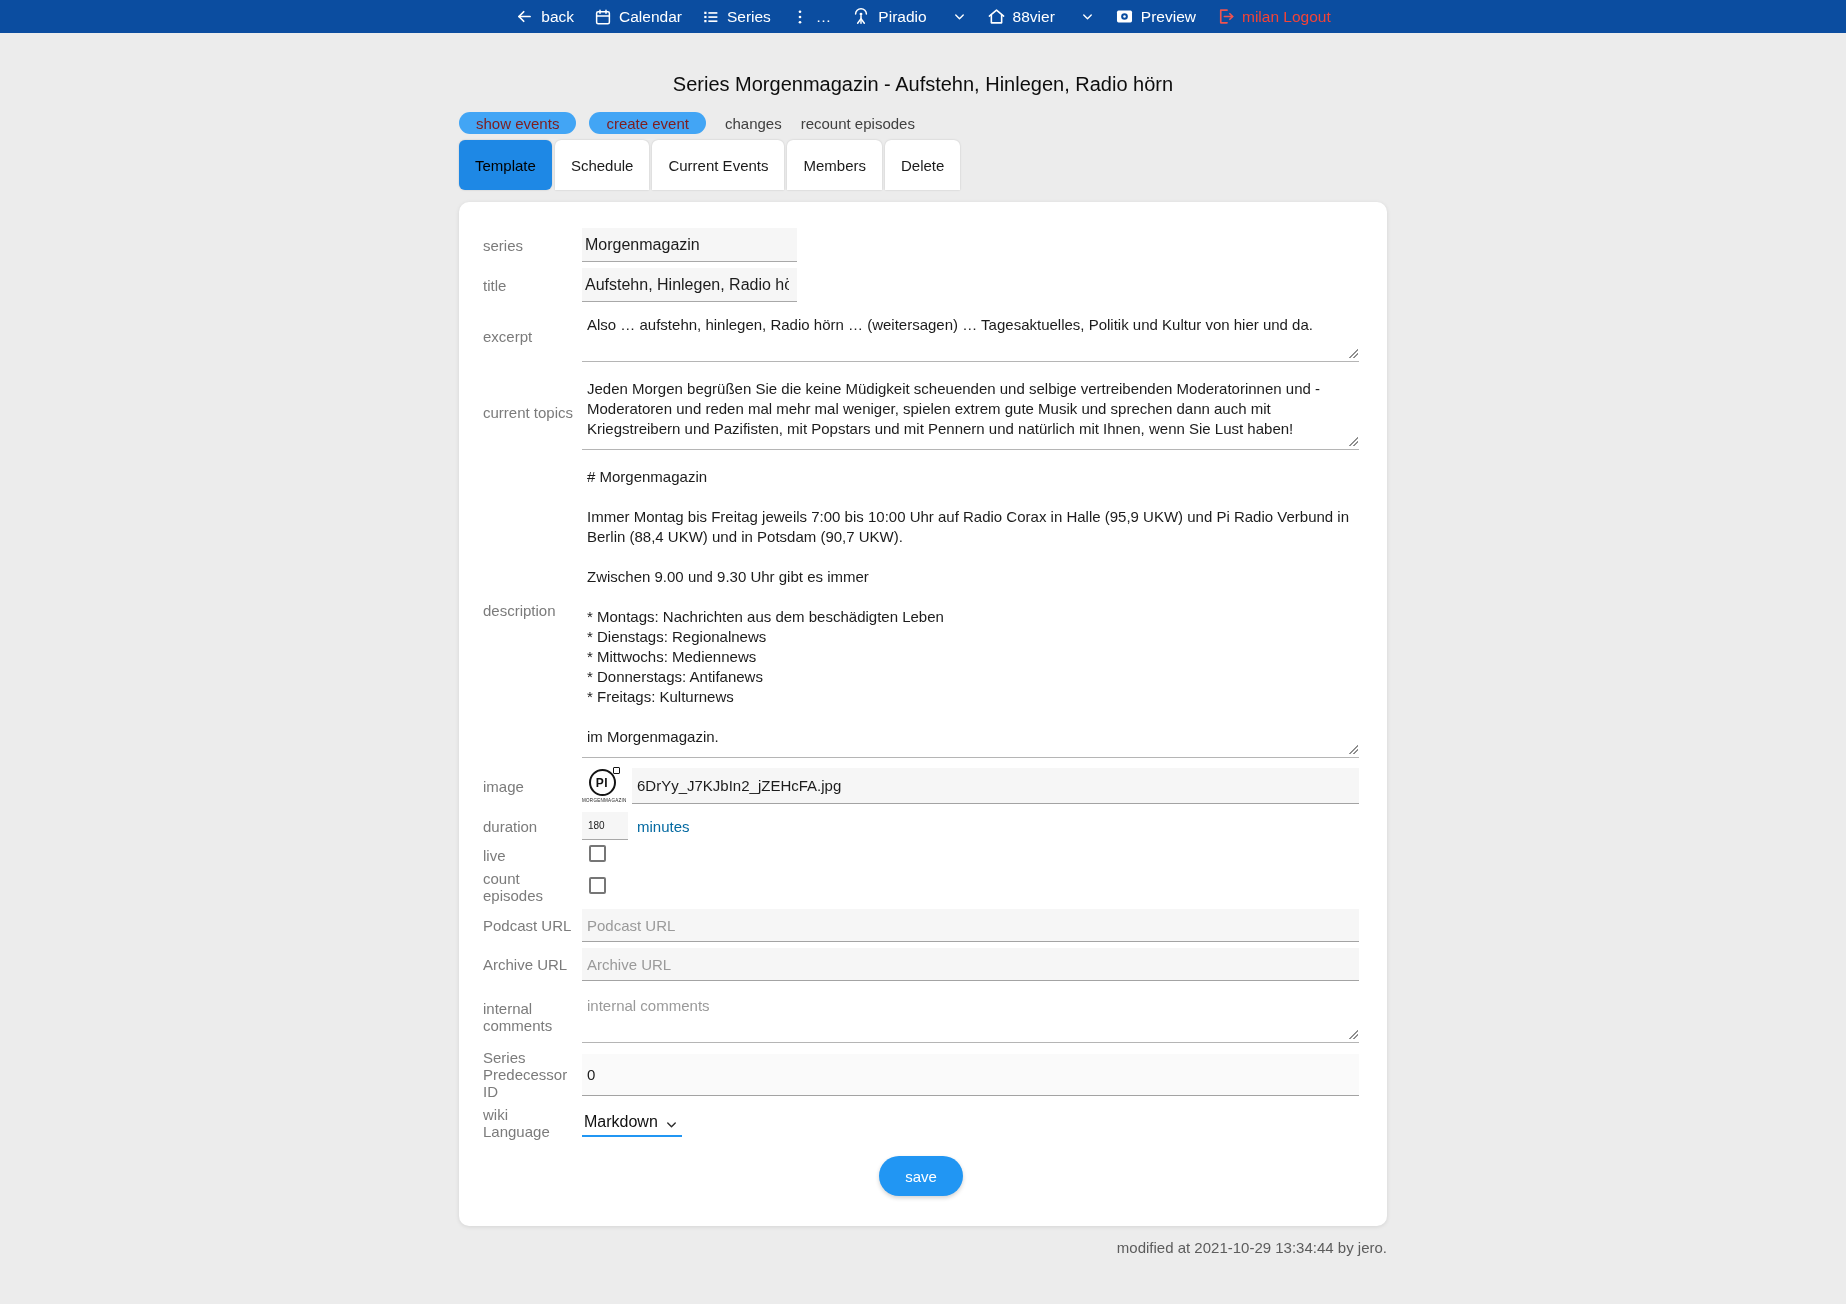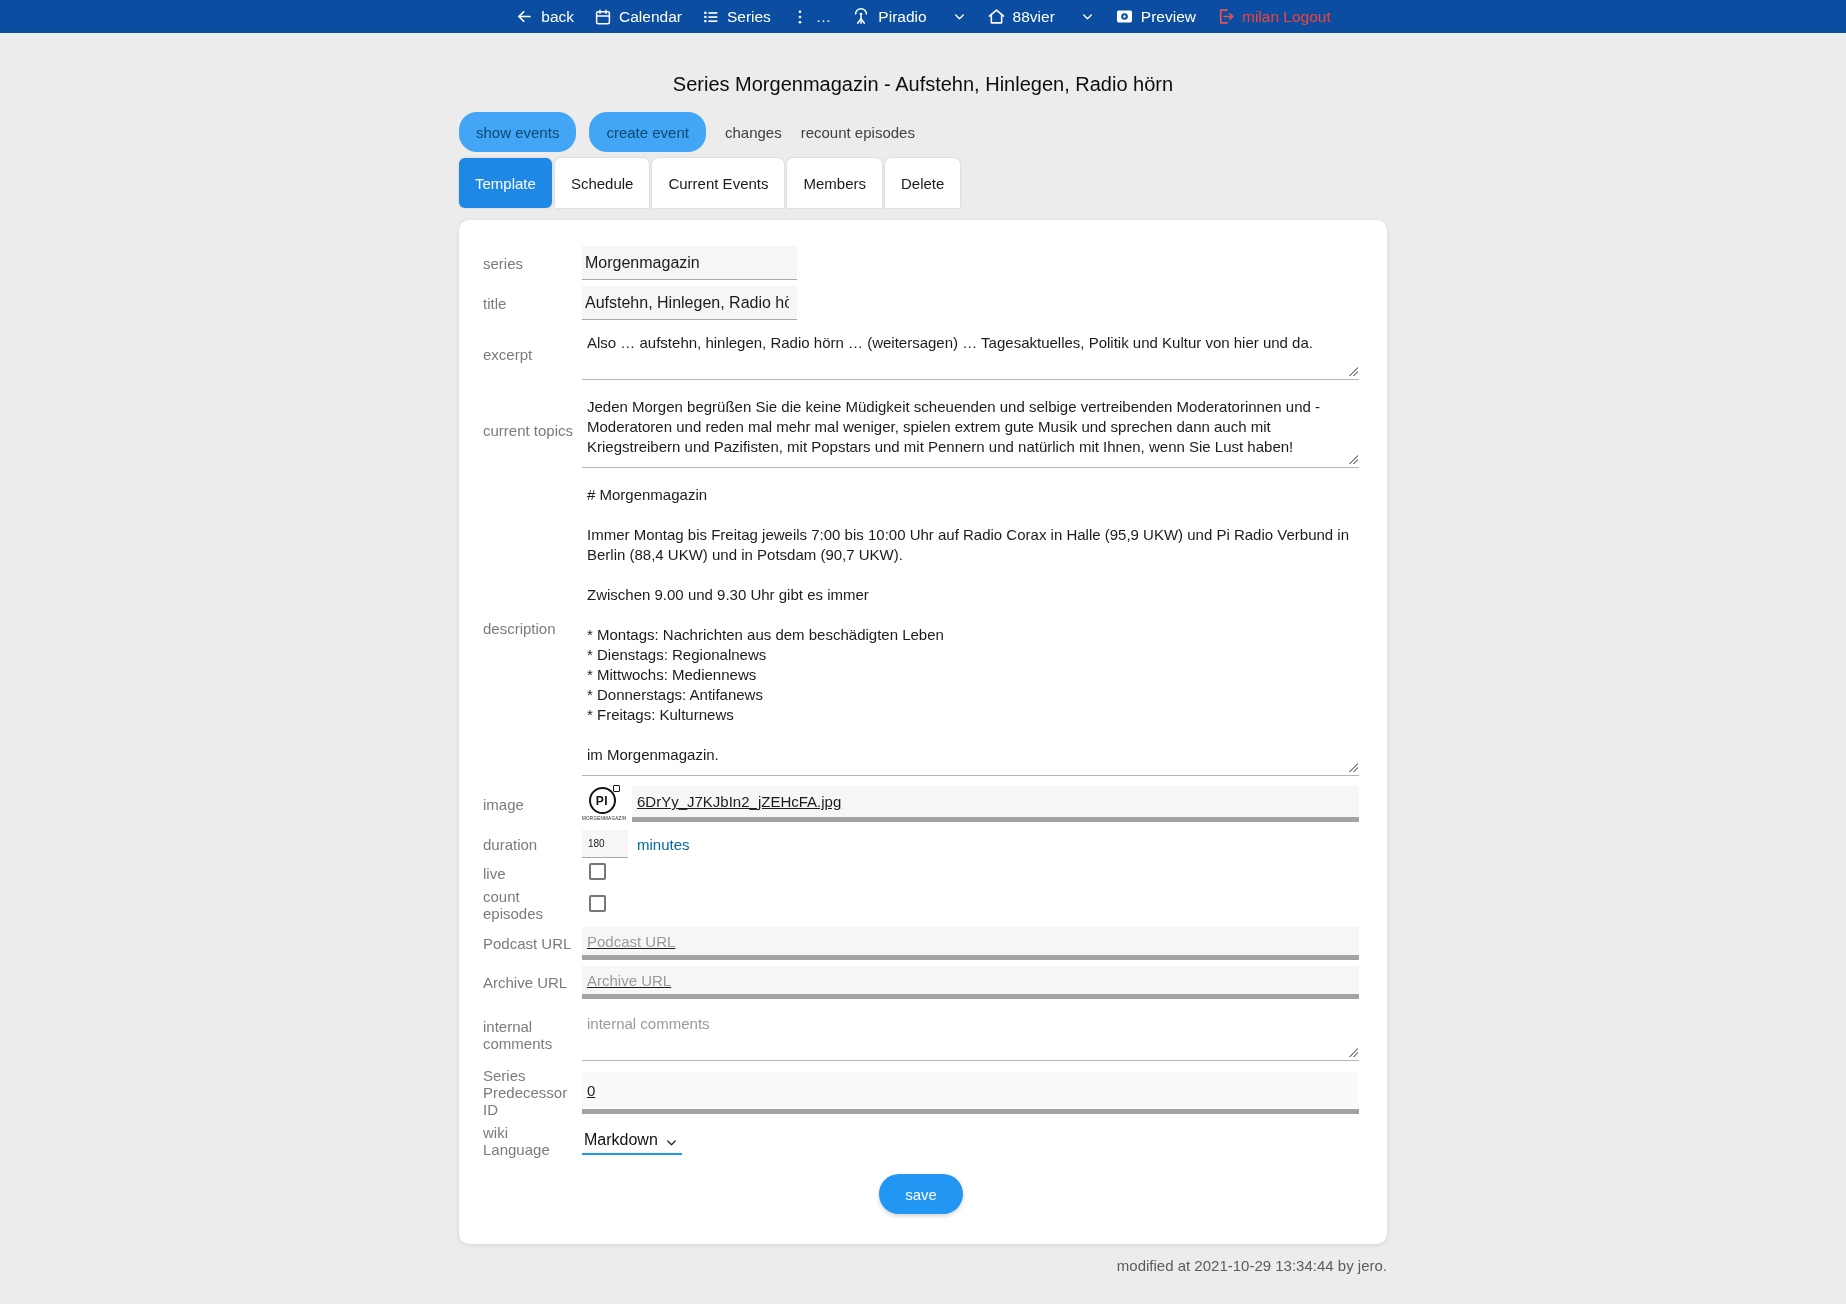--- a/index.html
+++ b/index.html
@@ -21,56 +21,56 @@
   .nav-chevron { margin-left:18px; display:flex; align-items:center; }
   .nav-logout { color:#f44336; }
   
   .content { width:928px; margin:16px auto; }
   .page-title {
     margin:40px 0 0; text-align:center;
     font-size:20px; font-weight:500; color:#0d0d0d;
   }
   .actions { display:flex; align-items:center; gap:13px; margin-top:16px; }
   .pill-btn {
-    background:#42a5f5; color:#0c4a6e; border:none; cursor:pointer;
-    height:40px; border-radius:18px; padding:0 17px; font-size:15px;
+    background:#42a5f5; color:#7f1d1d; border:none; cursor:pointer;
+    height:22px; border-radius:18px; padding:0 17px; font-size:15px;
     font-family:inherit;
   }
   .text-link { color:#404040; font-size:15px; text-decoration:none; margin-left:6px; cursor:pointer; }
   
   .tabs { display:flex; gap:3px; margin-top:6px; }
   .tab {
     background:#fff; color:#1b1b1b; font-size:15px;
     height:50px; display:flex; align-items:center; padding:0 16px;
     border-radius:6px 6px 0 0; box-shadow:0 0 2px rgba(0,0,0,.18);
     cursor:pointer; white-space:nowrap;
   }
-  .tab.active { background:#1e88e5; color:#ffffff; border-radius:6px; }
+  .tab.active { background:#1e88e5; color:#000000; border-radius:6px; }
   
   .card {
     background:#fff; border-radius:10px; margin-top:12px;
     padding:26px 28px 30px 24px;
     box-shadow:0 1px 4px rgba(0,0,0,.10);
   }
   .form-row { display:flex; align-items:center; }
   .form-label {
     width:99px; flex-shrink:0; padding-right:6px;
     color:#7b7b7b; font-size:15px; line-height:17px;
   }
   .control { flex:1; min-width:0; position:relative; }
   input, textarea, select { font-family:inherit; outline:none; }
   .input-sm {
     width:215px; height:34px;
     background:#f6f6f6; border:none; border-bottom:1px solid #a8a8a8;
     font-size:16px; color:#1c1c1c; padding:4px 8px 4px 3px;
   }
   .input-wide {
     width:100%; height:33px;
-    background:#f6f6f6; border:none; border-bottom:5px solid #a3a3a3;
-    font-size:15px; color:#1c1c1c; padding:4px 8px 4px 5px;text-decoration:underline;
+    background:#f6f6f6; border:none; border-bottom:1px solid #a3a3a3;
+    font-size:15px; color:#1c1c1c; padding:4px 8px 4px 5px;
   }
   input::placeholder, textarea::placeholder { color:#9a9a9a; opacity:1; }
   .ta {
     display:block; width:100%; resize:none;
     background:transparent; border:none; border-bottom:1px solid #b5b5b5;
     font-size:15px; line-height:20px; color:#1c1c1c; padding:5px 6px 5px 5px;
   }
   .grip {
     position:absolute; right:1px; bottom:4px; width:11px; height:11px;
     pointer-events:none;

